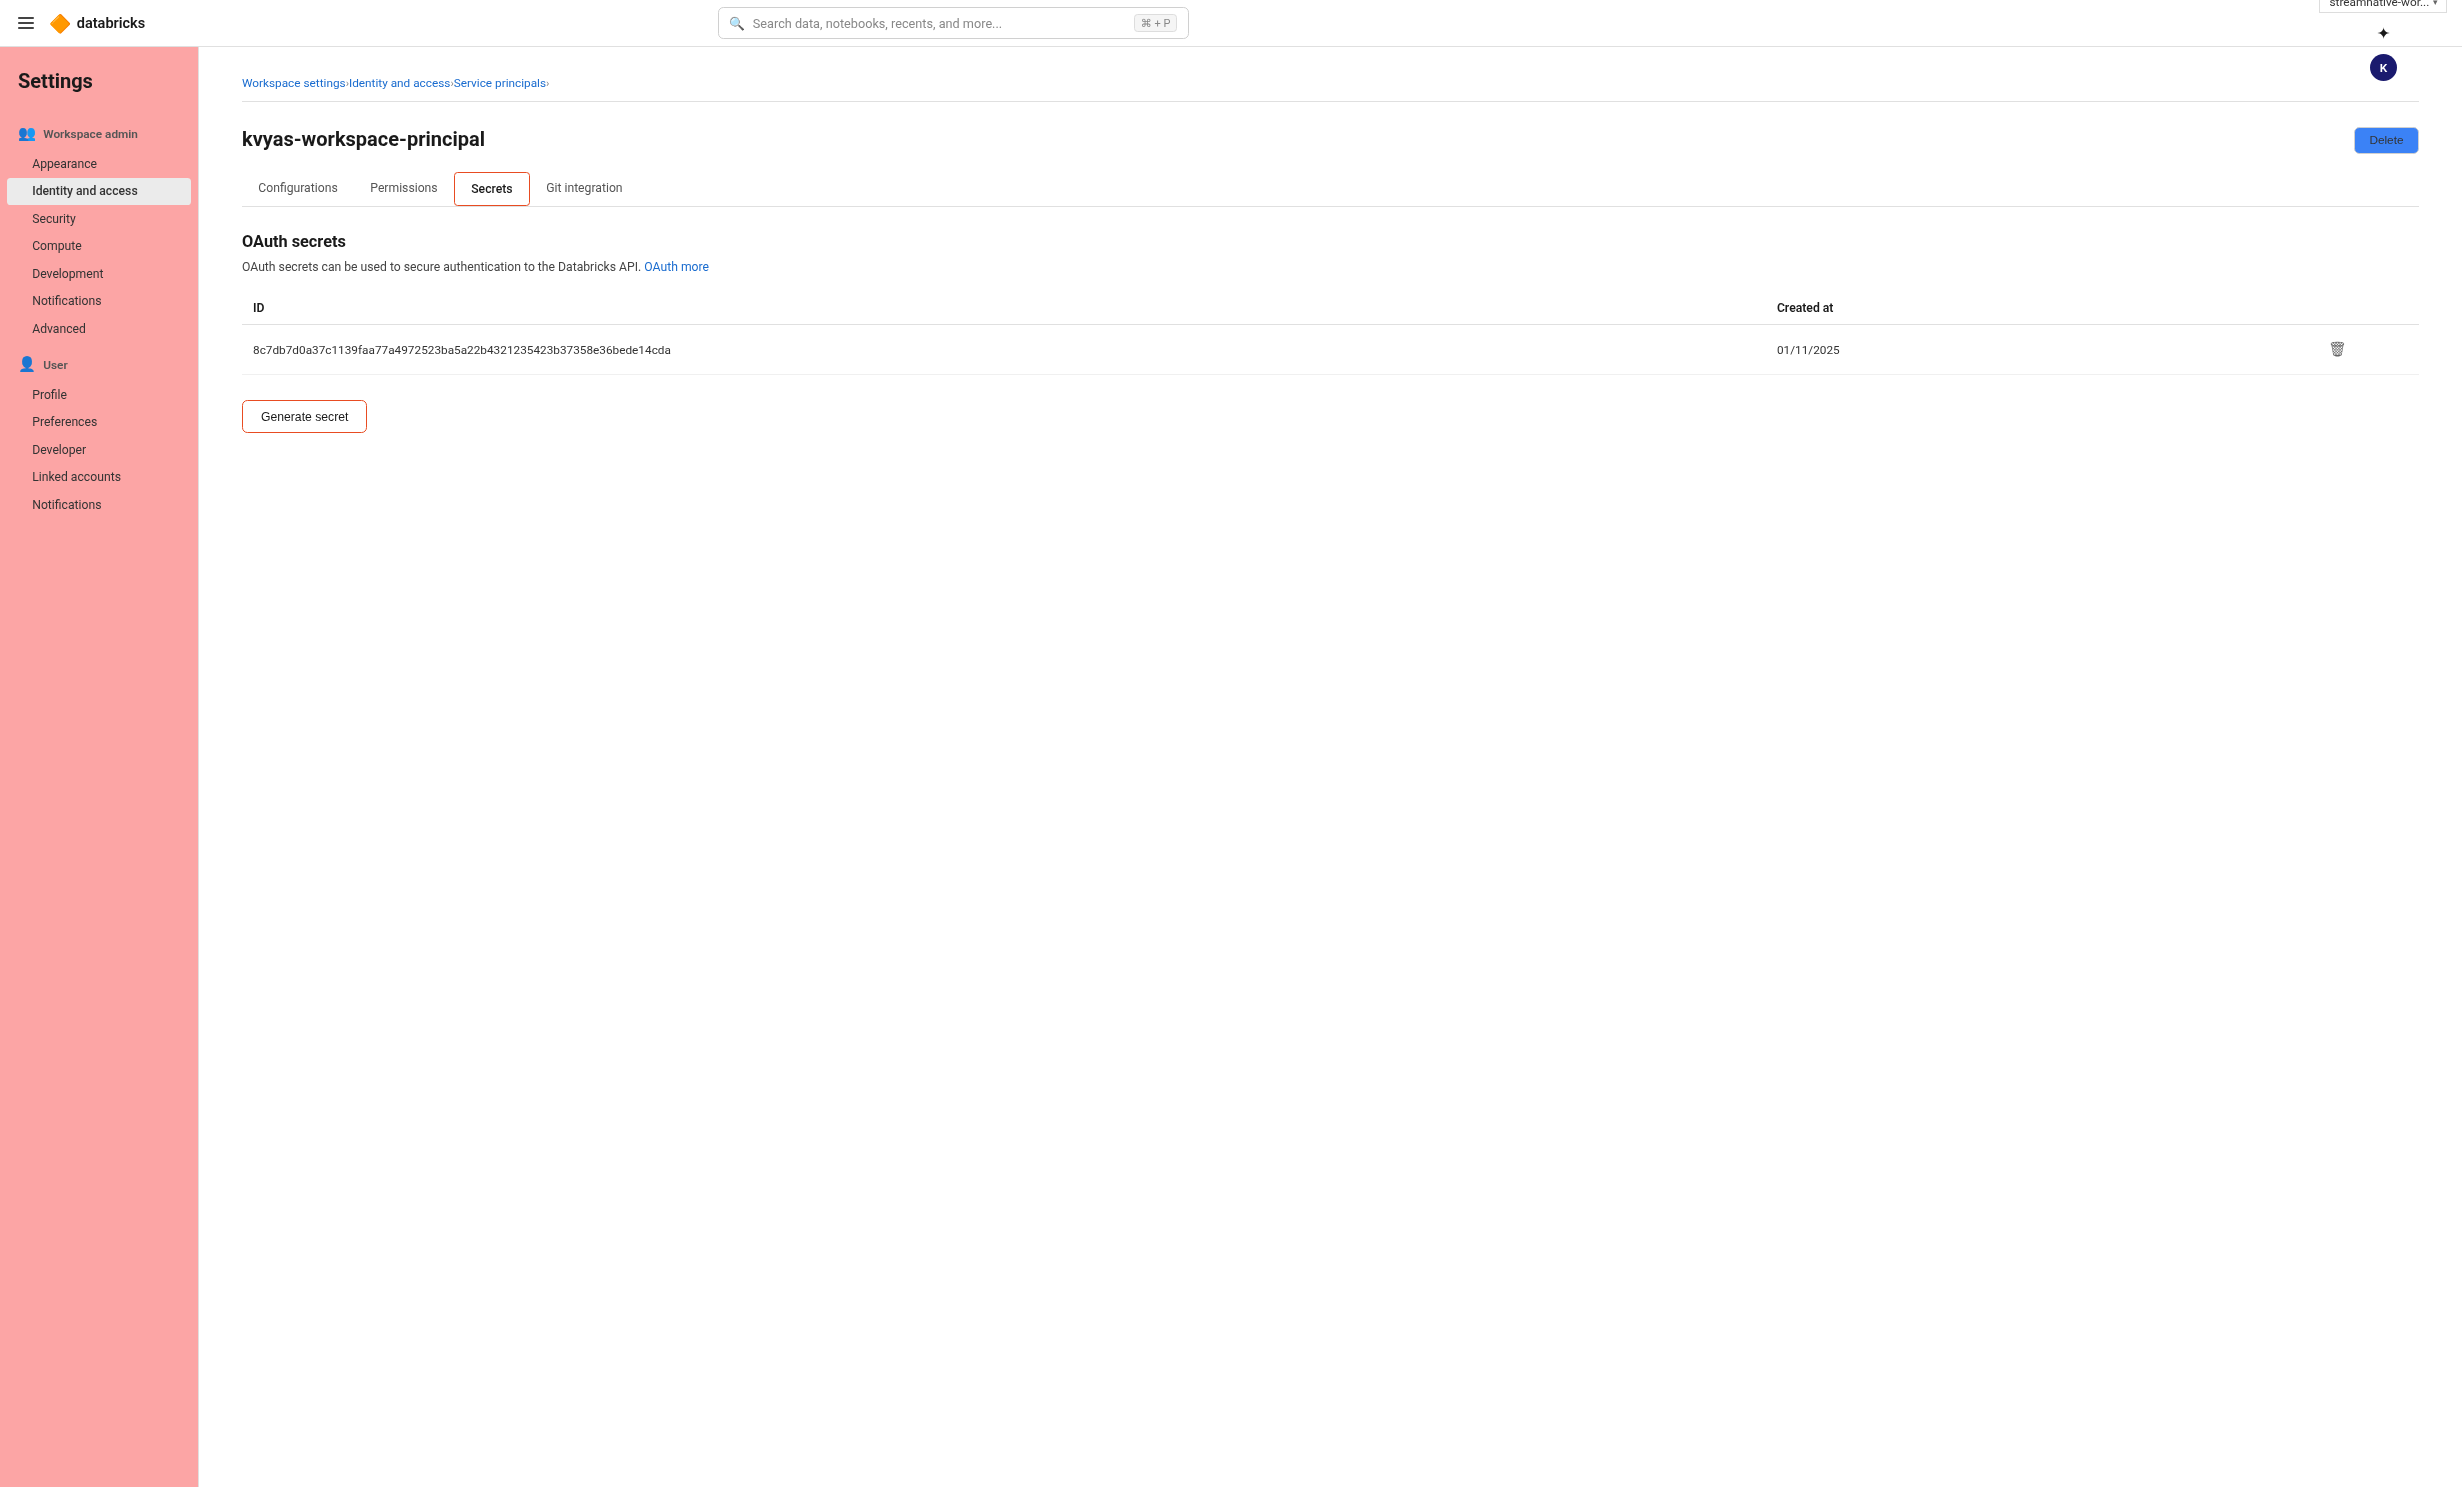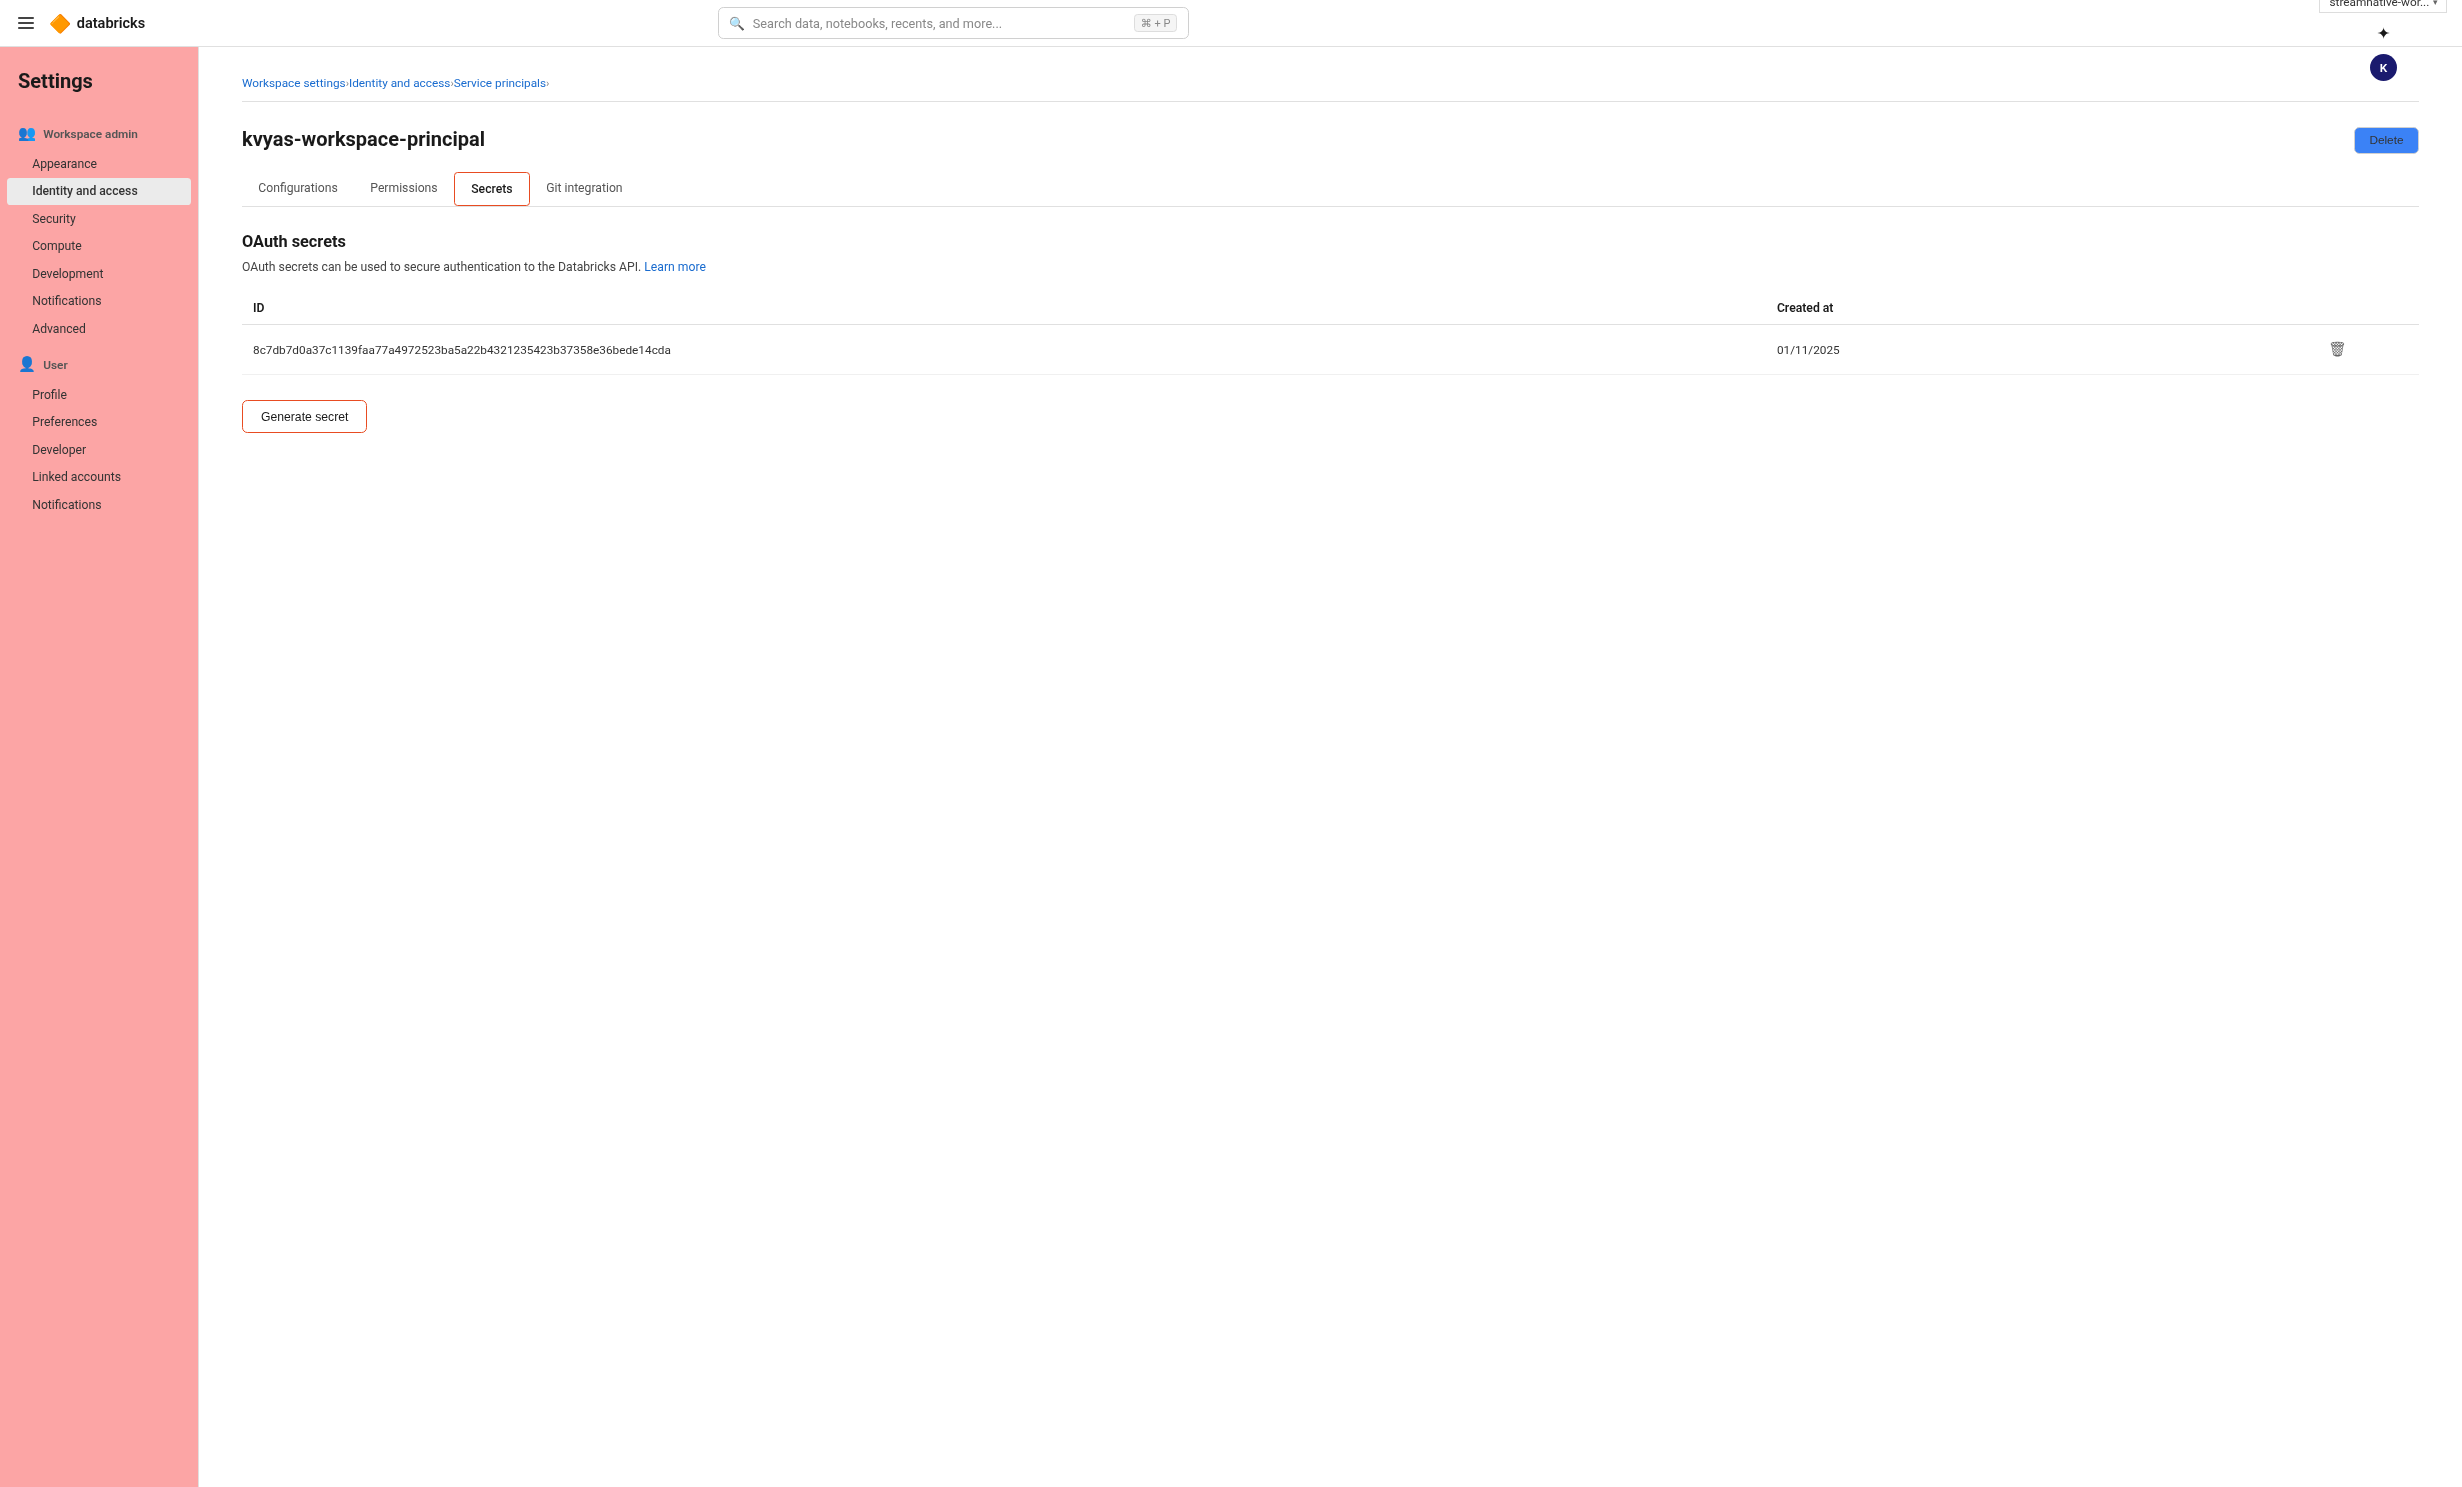--- a/index.html
+++ b/index.html
@@ -184,21 +184,21 @@
       <div class="tab">Permissions</div>
       <div class="tab active">Secrets</div>
       <div class="tab">Git integration</div>
     </div>
 
     <div>
       <h3 class="section-title">OAuth secrets</h3>
       <p class="section-desc">
         <span>OAuth secrets can be used to secure authentication to the Databricks API.</span>
         <span> </span>
-        <a class="learn-more">Learn more</a>
+        <a class="learn-more">OAuth more</a>
       </p>
 
       
       <table class="secrets-table">
         <thead>
           <tr>
             <th class="th-id">ID</th>
             <th class="th-created">Created at</th>
             <th class="th-action"></th>
           </tr>

